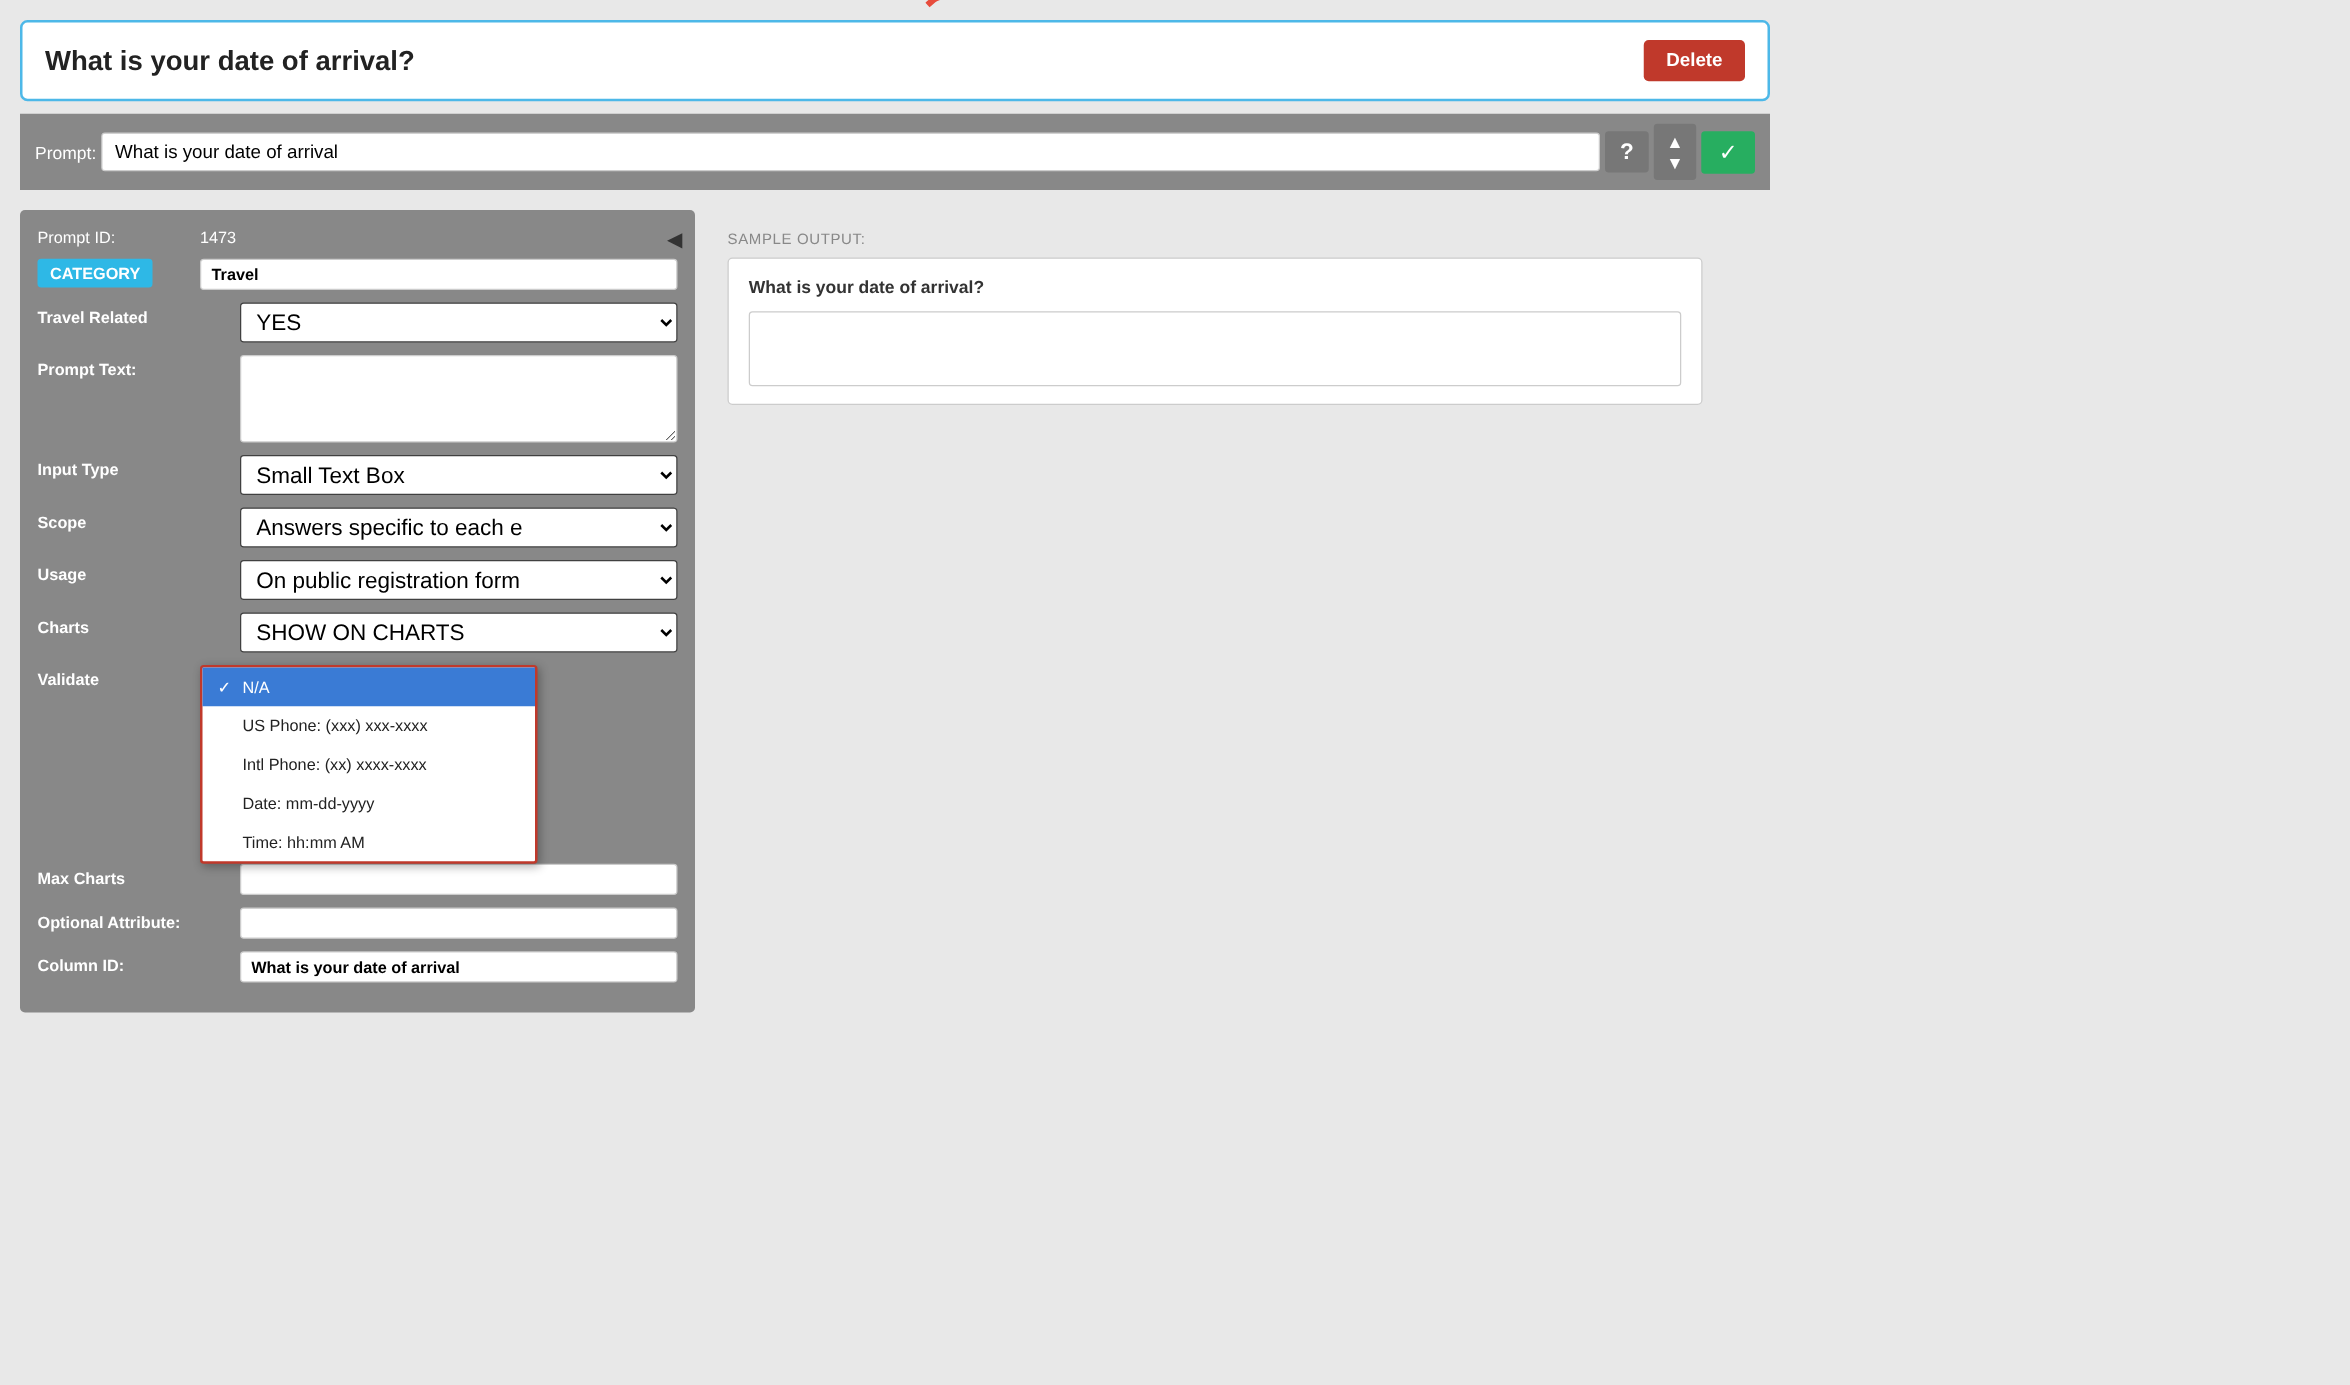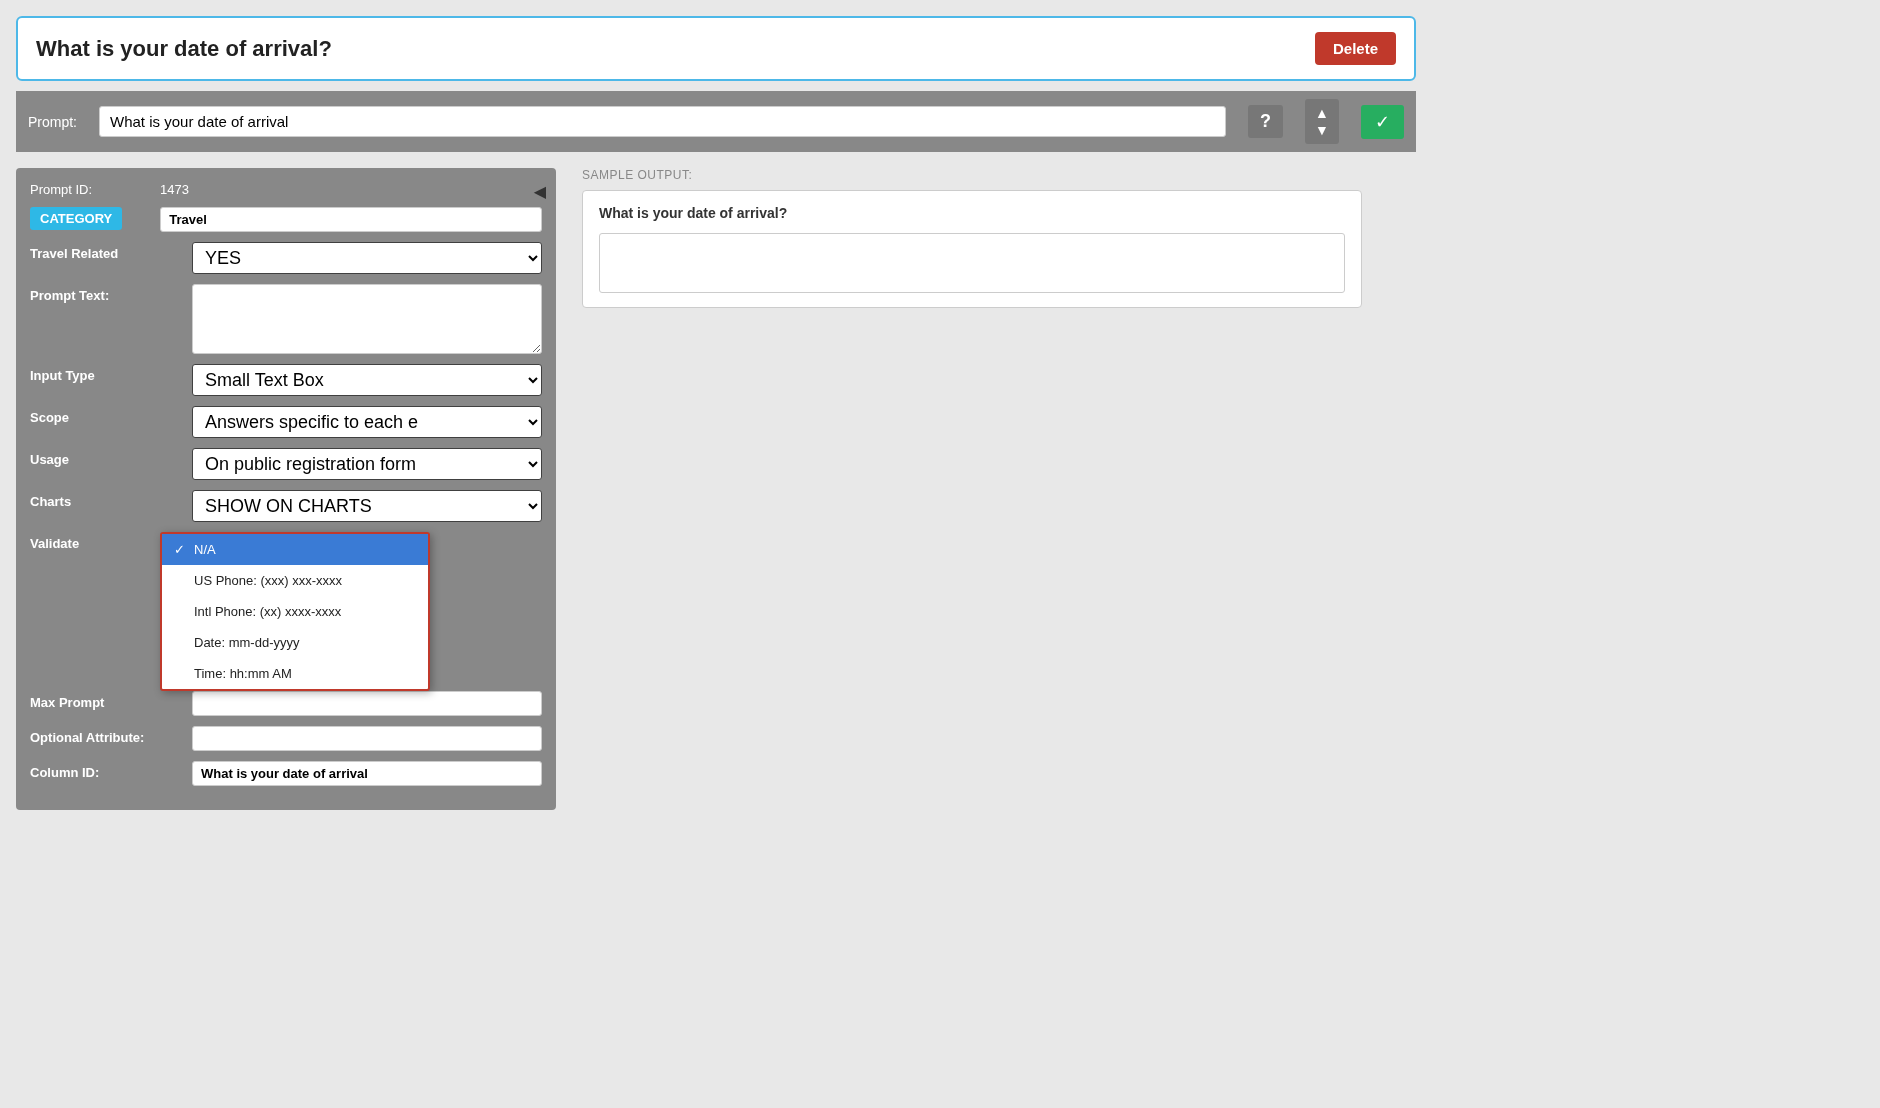--- a/index.html
+++ b/index.html
@@ -41,21 +41,21 @@
       font-weight: bold;
       cursor: pointer;
     }
 
     
     .prompt-row {
       background: #888;
       display: flex;
       align-items: center;
       padding: 8px 12px;
-      gap: 22px;
+      gap: 4px;
       margin-bottom: 0;
     }
     .prompt-label {
       color: #fff;
       font-size: 14px;
       white-space: nowrap;
     }
     .prompt-input {
       flex: 1;
       border: 1px solid #ccc;
@@ -232,20 +232,21 @@
 
     .check-mark {
       font-size: 13px;
       width: 14px;
     }
 
     
     .right-panel {
       flex: 1;
       padding: 0 10px;
+      margin-top: 16px;
     }
 
     .sample-output-label {
       color: #888;
       font-size: 12px;
       margin-bottom: 8px;
       letter-spacing: 0.5px;
     }
 
     .sample-output-box {
@@ -379,21 +380,21 @@
           <div class="dropdown-item">
             <span class="check-mark"></span>
             <span>Time: hh:mm AM</span>
           </div>
         </div>
       </div>
 
       <div style="height: 130px;"></div>
 
       <div class="field-row">
-        <span class="field-label">Max Prompt</span>
+        <span class="field-label">Max Charts</span>
         <input class="category-input" type="text" style="width: 120px;">
       </div>
 
       <div class="field-row">
         <span class="field-label">Optional Attribute:</span>
         <input class="category-input" type="text" style="">
       </div>
 
       <div class="field-row">
         <span class="field-label">Column ID:</span>

